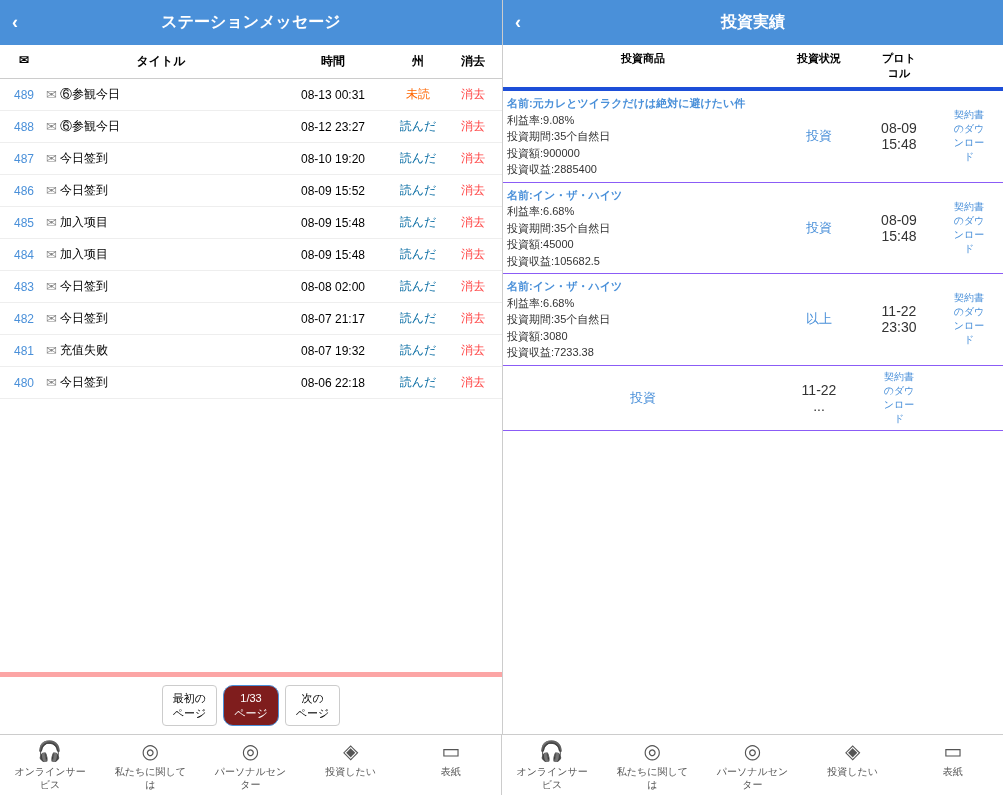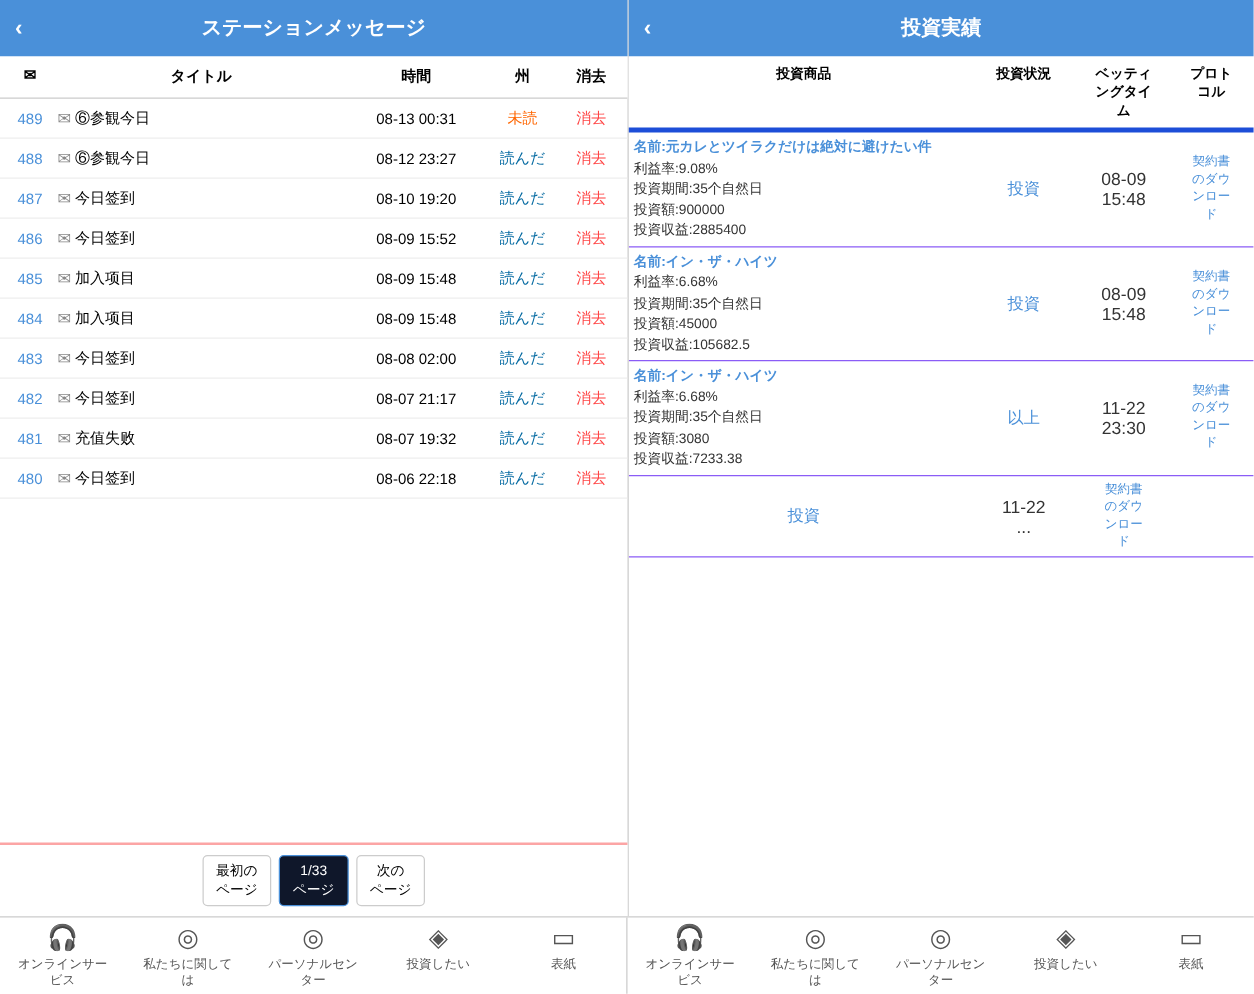--- a/index.html
+++ b/index.html
@@ -17,23 +17,23 @@
 
     .left-table-body { flex: 1; overflow-y: auto; }
     .left-row { display: grid; grid-template-columns: 40px 1fr 110px 60px 50px; border-bottom: 1px solid #eee; padding: 5px 4px; align-items: center; }
     .left-row .col { padding: 2px; text-align: center; }
     .left-row .col-title { text-align: left; display: flex; align-items: center; gap: 3px; }
     .left-row .col-id { color: #4a90d9; }
     .status-unread { color: #ff6600; }
     .status-read { color: #0369a1; }
     .delete-btn { color: #ff4444; cursor: pointer; }
 
-    .left-pagination { display: flex; align-items: center; justify-content: center; gap: 6px; padding: 8px 0; border-top: 2px solid #fca5a5; background: #fff; }
+    .left-pagination { display: flex; align-items: center; justify-content: center; gap: 6px; padding: 8px 0; border-top: 5px solid #fca5a5; background: #fff; }
     .page-btn { background: #fff; border: 1px solid #ccc; padding: 5px 10px; border-radius: 4px; cursor: pointer; font-size: 11px; text-align: center; line-height: 1.3; }
-    .page-btn.active { background: #0f172a; color: #fff; border-color: #4a90d9; }
+    .page-btn.active { background: #7f1d1d; color: #fff; border-color: #4a90d9; border-radius: 10px; }
 
     
     .right-panel { width: 500px; display: flex; flex-direction: column; }
     .right-header { background: #4a90d9; color: #fff; font-size: 16px; font-weight: bold; text-align: center; padding: 12px 0; display: flex; align-items: center; justify-content: center; position: relative; }
     .right-header .back-btn { position: absolute; left: 12px; font-size: 18px; cursor: pointer; }
 
     .right-table-header { display: grid; grid-template-columns: 1fr 80px 80px 60px; border-bottom: 4px solid #1d4ed8; background: #fff; font-weight: bold; text-align: center; padding: 4px; }
     .right-table-header .col { padding: 2px; text-align: center; font-size: 11px; }
 
     .right-table-body { flex: 1; overflow-y: auto; }
@@ -188,21 +188,20 @@
 
   <div class="right-panel">
     <div class="right-header">
       <span class="back-btn">‹</span>
       <span>投資実績</span>
     </div>
 
     <div class="right-table-header">
       <div class="col">投資商品</div>
       <div class="col">投資状況</div>
-      <div class="col" style="white-space:pre-line;">ベッティ<br>ングタイ<br>ム</div>
       <div class="col" style="white-space:pre-line;">プロト<br>コル</div>
     </div>
 
     <div class="right-table-body" id="right-rows">
         <div class="right-row">
     <div class="col-detail">
       <span class="name">名前:元カレとツイラクだけは絶対に避けたい件</span><br>
       <span style="white-space:pre-line;">利益率:9.08%
 投資期間:35个自然日
 投資額:900000

